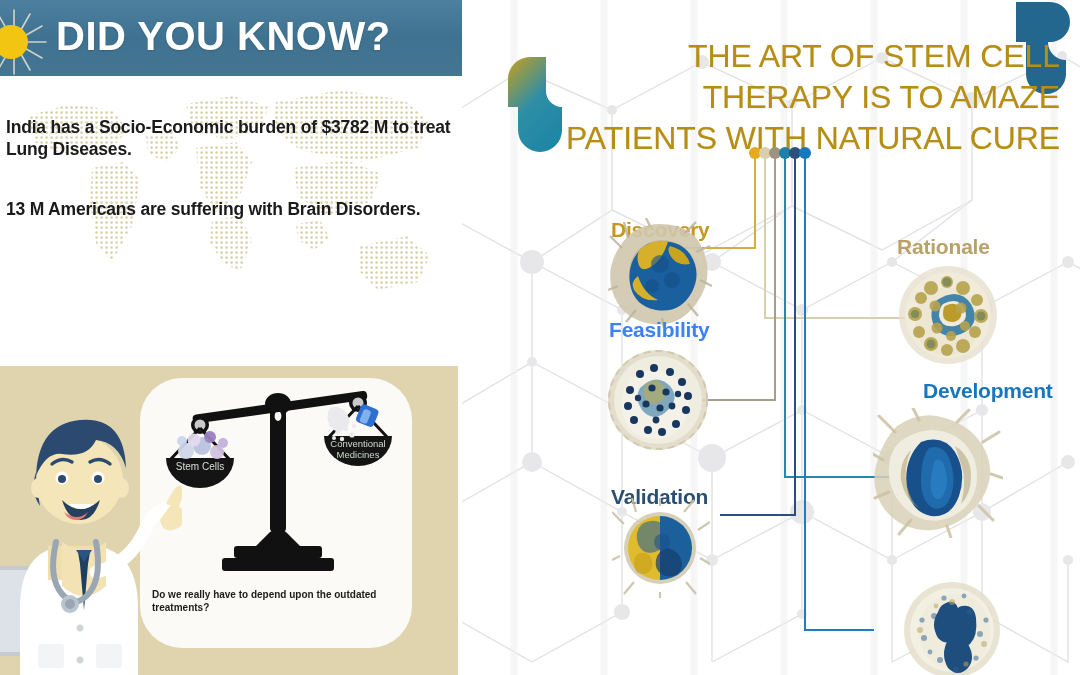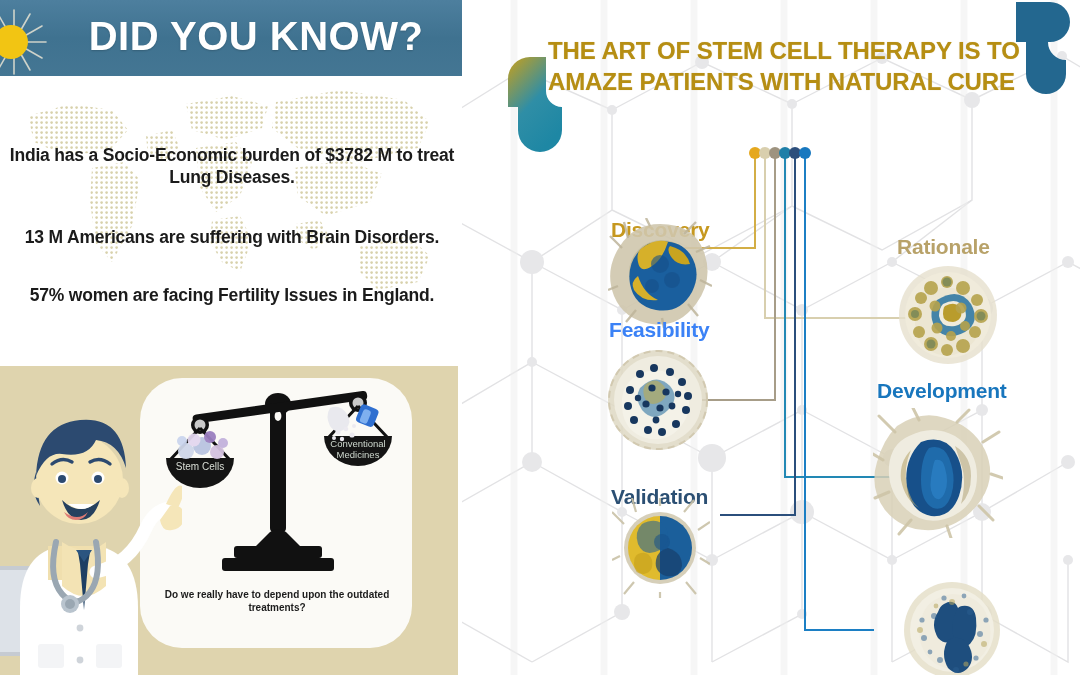--- a/index.html
+++ b/index.html
@@ -7,56 +7,56 @@
               font-family:"Liberation Sans", sans-serif; }
 
   #stage { position:relative; width:1080px; height:675px; background:#ffffff; overflow:hidden; }
 
   
   .bg-net { position:absolute; left:462px; top:0; width:618px; height:675px;
             overflow:hidden; }
   .bg-net svg { position:absolute; left:0; top:0; }
 
   
-  .left-panel { position:absolute; left:0; top:0; width:462px; height:536px; background:#ffffff;text-align:center; }
+  .left-panel { position:absolute; left:0; top:0; width:462px; height:536px; background:#ffffff; }
 
   .did-bar { position:absolute; left:0; top:0; width:462px; height:76px;
              background:linear-gradient(180deg,#4d7f9e 0%,#3f7290 50%,#447693 100%); }
   .did-title { position:absolute; left:56px; top:14px; width:400px;
                font-size:40px; font-weight:bold; color:#ffffff;
                letter-spacing:.5px; text-shadow:0 1px 2px rgba(0,0,0,.18); }
   .sun-icon { position:absolute; left:-22px; top:6px; width:72px; height:72px; }
 
   .facts { position:absolute; left:0; top:76px; width:462px; height:290px;
            background:#ffffff; overflow:hidden; }
   .worldmap { position:absolute; left:0; top:0; width:462px; height:290px; opacity:.95; }
   .fact { position:absolute; left:6px; width:452px; color:#1b1b1b;
-          font-size:17.5px; font-weight:bold; line-height:1.28; letter-spacing:-.2px;margin-top:28px; }
+          font-size:17.5px; font-weight:bold; line-height:1.28; letter-spacing:-.2px; }
   .fact.f0 { top:40px; }
   .fact.f1 { top:122px; }
   .fact.f2 { top:180px; }
   .fact.f3 { top:239px; }
 
   
   .illus { position:absolute; left:0; top:366px; width:458px; height:309px;
            background:#dfd4ae; overflow:hidden; }
   .card { position:absolute; left:140px; top:12px; width:272px; height:270px;
           background:#fbfaf6; border-radius:42px; }
   .scale-wrap { position:absolute; left:162px; top:22px; width:232px; height:190px; }
   .scale-q { position:absolute; left:152px; top:222px; width:250px;
              font-size:10px; font-weight:bold; color:#1c1c1c; line-height:1.32; }
   .doctor { position:absolute; left:-8px; top:10px; width:190px; height:300px; }
 
   
   .deco-left { position:absolute; left:506px; top:57px; width:80px; height:95px; }
   .deco-right { position:absolute; left:1012px; top:2px; width:76px; height:92px; }
 
   .main-title { position:absolute; left:548px; top:36px; width:512px;
-                font-size:24px; font-weight:bold; line-height:1.28;
-                color:#b68e13; text-align:left; letter-spacing:-.1px;
+                font-size:32px; font-weight:normal; line-height:1.28;
+                color:#b68e13; text-align:right; letter-spacing:-.1px;
                 text-shadow:0 0 1px rgba(150,115,10,.35); }
 
   
   .conn { position:absolute; left:462px; top:0; width:618px; height:675px; }
 
   
   .stage-label { position:absolute; font-size:21px; font-weight:bold;
                  letter-spacing:-.2px; white-space:nowrap; }
 
   .cell-img { position:absolute; }
@@ -178,21 +178,20 @@
           <path d="M212 144 L240 140 L252 164 L240 196 L222 186 L210 166 Z"></path>
           <path d="M276 26 L340 14 L404 24 L430 46 L418 72 L360 86 L300 74 L272 52 Z"></path>
           <path d="M294 92 L346 84 L382 98 L370 126 L326 140 L298 120 Z"></path>
           <path d="M360 170 L408 160 L430 180 L418 206 L378 214 L358 194 Z"></path>
           <path d="M146 60 L172 54 L180 72 L166 86 L148 78 Z"></path>
           <path d="M296 148 L320 144 L330 162 L314 174 L298 164 Z"></path>
         </g>
       </svg>
       <div class="fact f0">India has a Socio-Economic burden of $3782 M to treat Lung Diseases.</div>
       <div class="fact f1">13 M Americans are suffering with Brain Disorders.</div>
-      <div class="fact f2">57% women are facing Fertility Issues in England.</div>
     </div>
 
     <div class="illus">
       <div class="card"></div>
 
       <svg class="scale-wrap" viewBox="0 0 232 190">
         <rect x="108" y="14" width="16" height="130" rx="4" fill="#111"></rect>
         <ellipse cx="116" cy="16" rx="13" ry="11" fill="#111"></ellipse>
         <ellipse cx="116" cy="28" rx="3.4" ry="5" fill="#fbfaf6"></ellipse>
         <path d="M108 144 q8 -6 16 0 l14 14 h-44 z" fill="#111"></path>
@@ -417,21 +416,21 @@
         <circle cx="56" cy="74" r="5"></circle>
     </g>
     <g fill="#5e7a58" opacity=".6">
       <circle cx="52" cy="20" r="4.5"></circle>
         <circle cx="86" cy="54" r="4.5"></circle>
       <circle cx="36" cy="82" r="4.5"></circle>
         <circle cx="20" cy="52" r="4"></circle>
     </g>
   </svg>
 
-  <div class="stage-label" style="left:877px; top:379px; color:#1876bd;">Development</div>
+  <div class="stage-label" style="left:923px; top:379px; color:#1876bd;">Development</div>
   <svg class="cell-img" style="left:873px; top:408px; width:130px; height:130px;" viewBox="0 0 130 130">
     <g fill="#d8d0b6" opacity=".85">
       <path d="M24 18 q24 -16 48 -8 q28 8 40 32 q12 26 -4 50 q-18 26 -48 30 q-30 2 -48 -20 q-16 -22 -8 -48 q6 -22 20 -36 z"></path>
     </g>
     <g stroke="#cdc4a7" stroke-width="3" fill="none" opacity=".9" stroke-linecap="round">
       <path d="M22 24 L6 8 M46 12 L40 0 M84 14 L96 2 M110 34 L126 24
                M118 66 L130 70 M106 98 L120 112 M74 118 L78 130 M38 112 L26 126
                M16 84 L2 90 M10 52 L0 46"></path>
     </g>
     <path d="M36 28 q24 -12 46 0 q22 14 22 40 q0 28 -24 40 q-26 12 -46 -6 q-20 -18 -18 -44 q2 -22 20 -30 z" fill="#efece0"></path>

